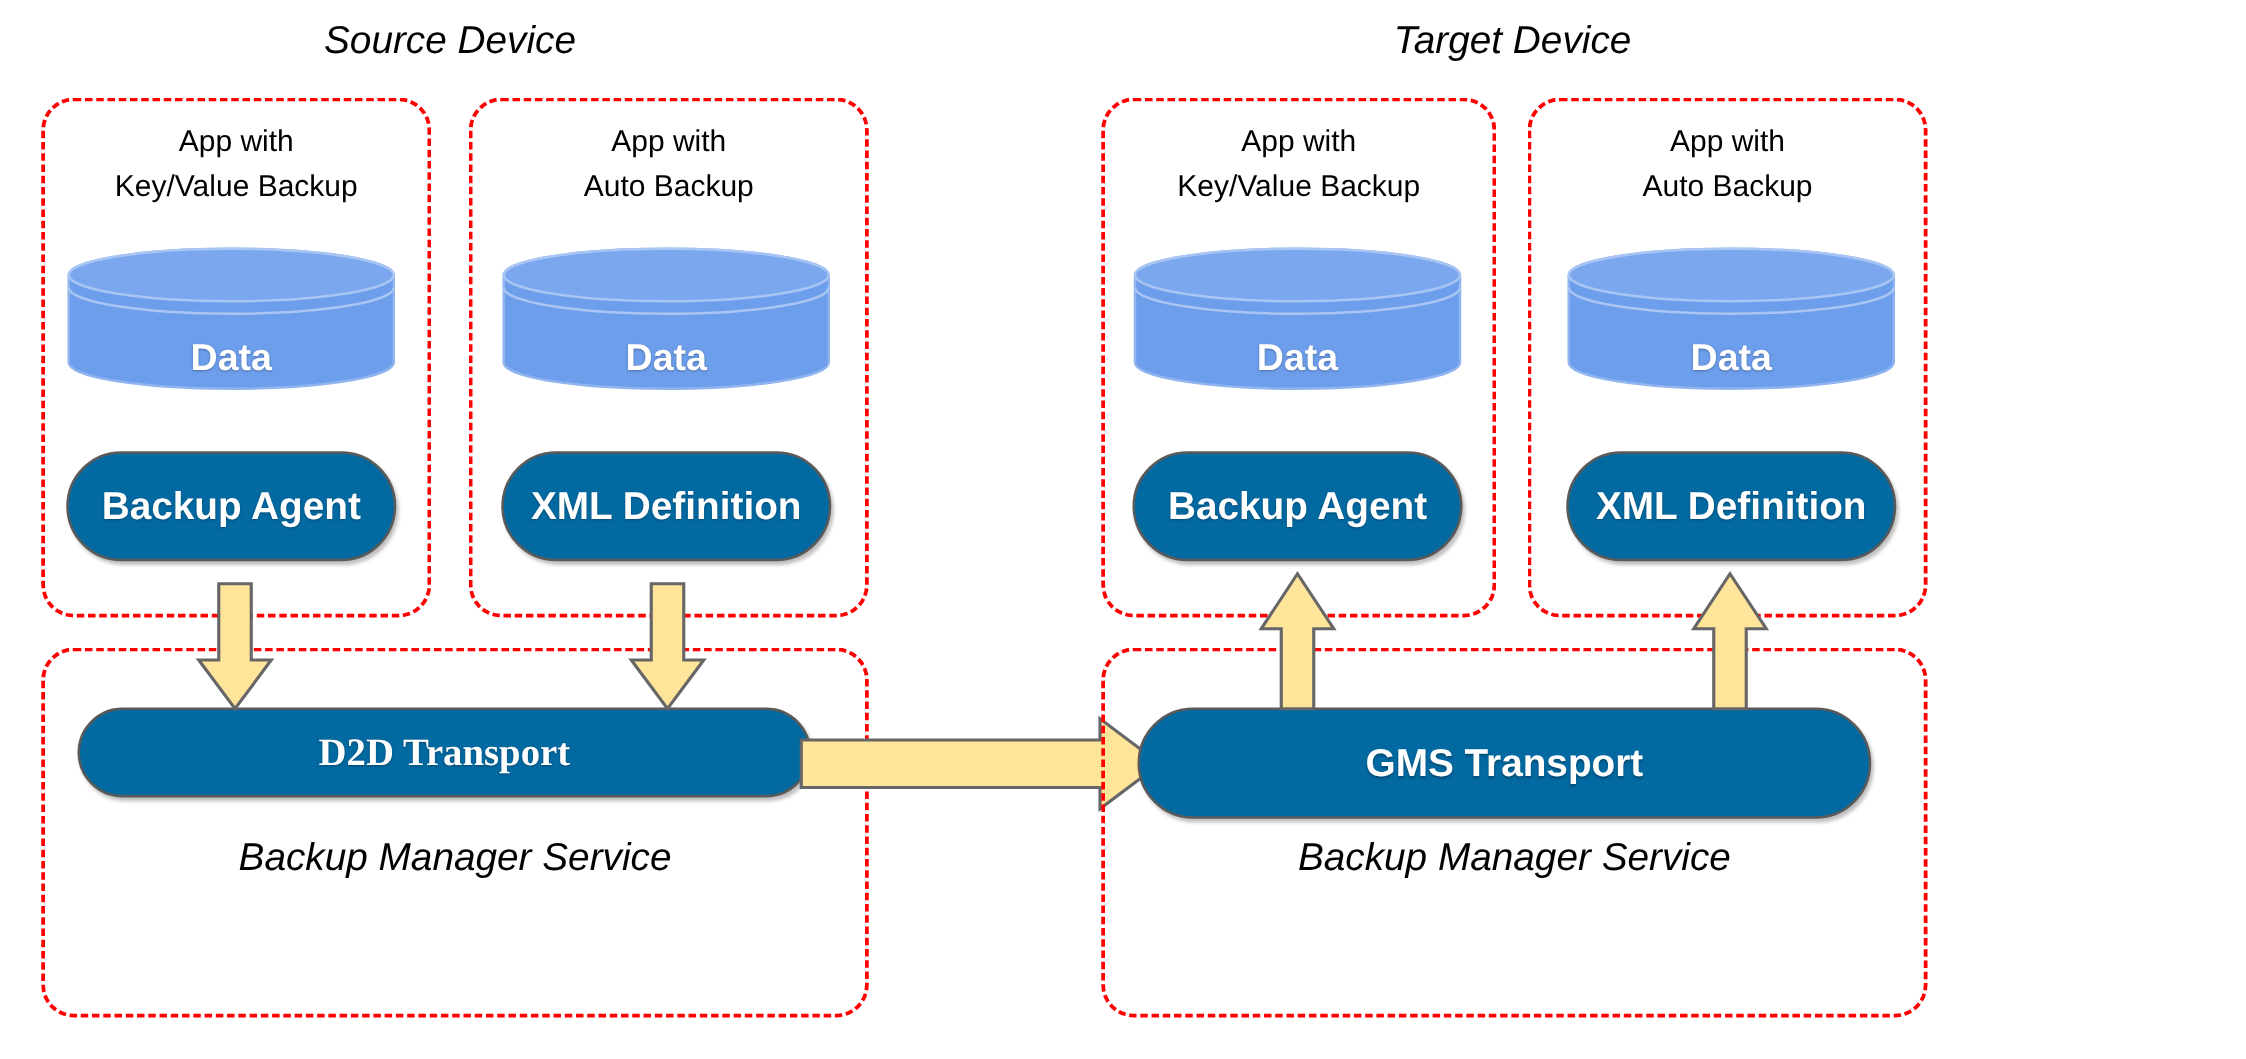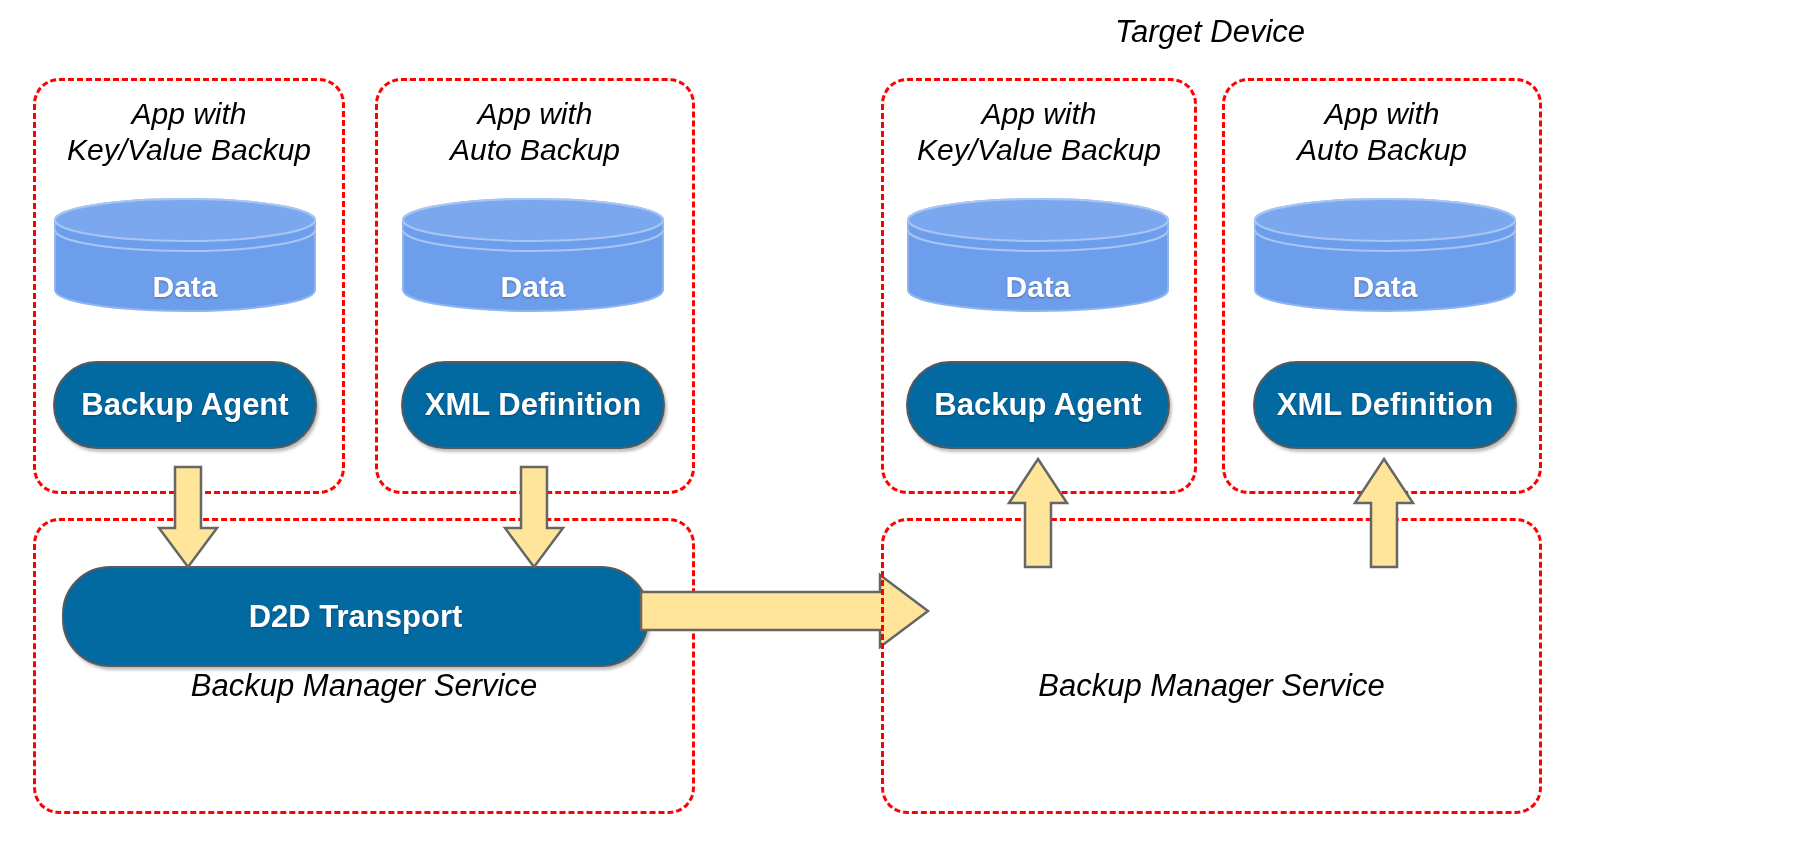--- a/index.html
+++ b/index.html
@@ -28,22 +28,21 @@
   }
   .dashed-box {
     position: absolute;
     border: 3px dashed #ff0000;
     border-radius: 26px;
     box-sizing: border-box;
     background: transparent;
   }
   .app-title {
     position: absolute;
-    font-style: italic;
-    font-size: 30px;
+    font-size: 24px;
     line-height: 36px;
     color: #000000;
     text-align: center;
     white-space: pre-line;
     font-family: "Liberation Sans", sans-serif;
   }
   .bms-title {
     position: absolute;
     font-style: italic;
     font-size: 31px;
@@ -86,20 +85,21 @@
   .arrow {
     position: absolute;
   }
   .arrow svg { display: block; overflow: visible; }
 </style>
 </head>
 <body>
 
 <div id="stage">
 
+  <div class="device-label" style="left:200px; top:14px; width:320px;">Source Device</div>
 
   <div class="dashed-box" style="left:33px; top:78px; width:312px; height:416px;"></div>
   <div class="app-title" style="left:33px; top:96px; width:312px;">App with
 Key/Value Backup</div>
 
   <div class="cylinder" style="left:53px; top:197px; width:264px; height:116px;">
     <svg width="264" height="116" viewBox="0 0 264 116">
       <path d="M2 23 A130 21 0 0 1 262 23 L262 93 A130 21 0 0 1 2 93 Z" fill="#6d9eeb" stroke="#8fb4ef" stroke-width="2"></path>
       <ellipse cx="132" cy="23" rx="130" ry="21" fill="#7ba7ee" stroke="#a8c5f3" stroke-width="2"></ellipse>
       <path d="M2 33 A130 21 0 0 0 262 33" fill="none" stroke="#a8c5f3" stroke-width="2"></path>
@@ -119,21 +119,21 @@
       <ellipse cx="132" cy="23" rx="130" ry="21" fill="#7ba7ee" stroke="#a8c5f3" stroke-width="2"></ellipse>
       <path d="M2 33 A130 21 0 0 0 262 33" fill="none" stroke="#a8c5f3" stroke-width="2"></path>
     </svg>
     <div class="cyl-label" style="top:52px;">Data</div>
   </div>
 
   <div class="pill" style="left:401px; top:361px; width:264px; height:88px;">XML Definition</div>
 
   <div class="dashed-box" style="left:33px; top:518px; width:662px; height:296px;"></div>
 
-  <div class="pill" style="left:62px; top:566px; width:587px; height:101px;">D2D Transport</div>
+  <div class="pill" style="left:62px; top:566px; width:587px; height:72px;font-family:Liberation Serif, serif;">D2D Transport</div>
 
   <div class="bms-title" style="left:33px; top:668px; width:662px;">Backup Manager Service</div>
 
   <div class="arrow" style="left:157px; top:466px; width:62px; height:104px;">
     <svg width="62" height="104" viewBox="0 0 62 104">
       <path d="M18 1 L44 1 L44 62 L60 62 L31 101 L2 62 L18 62 Z" fill="#ffe599" stroke="#666666" stroke-width="2.5" stroke-linejoin="miter"></path>
     </svg>
   </div>
 
   <div class="arrow" style="left:503px; top:466px; width:62px; height:104px;">
@@ -175,20 +175,21 @@
       <ellipse cx="132" cy="23" rx="130" ry="21" fill="#7ba7ee" stroke="#a8c5f3" stroke-width="2"></ellipse>
       <path d="M2 33 A130 21 0 0 0 262 33" fill="none" stroke="#a8c5f3" stroke-width="2"></path>
     </svg>
     <div class="cyl-label" style="top:52px;">Data</div>
   </div>
 
   <div class="pill" style="left:1253px; top:361px; width:264px; height:88px;">XML Definition</div>
 
   <div class="dashed-box" style="left:881px; top:518px; width:661px; height:296px;"></div>
 
+  <div class="pill" style="left:910px; top:566px; width:587px; height:89px;">GMS Transport</div>
 
   <div class="bms-title" style="left:881px; top:668px; width:661px;">Backup Manager Service</div>
 
   <div class="arrow" style="left:1007px; top:457px; width:62px; height:112px;">
     <svg width="62" height="112" viewBox="0 0 62 112">
       <path d="M31 2 L60 46 L44 46 L44 110 L18 110 L18 46 L2 46 Z" fill="#ffe599" stroke="#666666" stroke-width="2.5" stroke-linejoin="miter"></path>
     </svg>
   </div>
 
   <div class="arrow" style="left:1353px; top:457px; width:62px; height:112px;">

